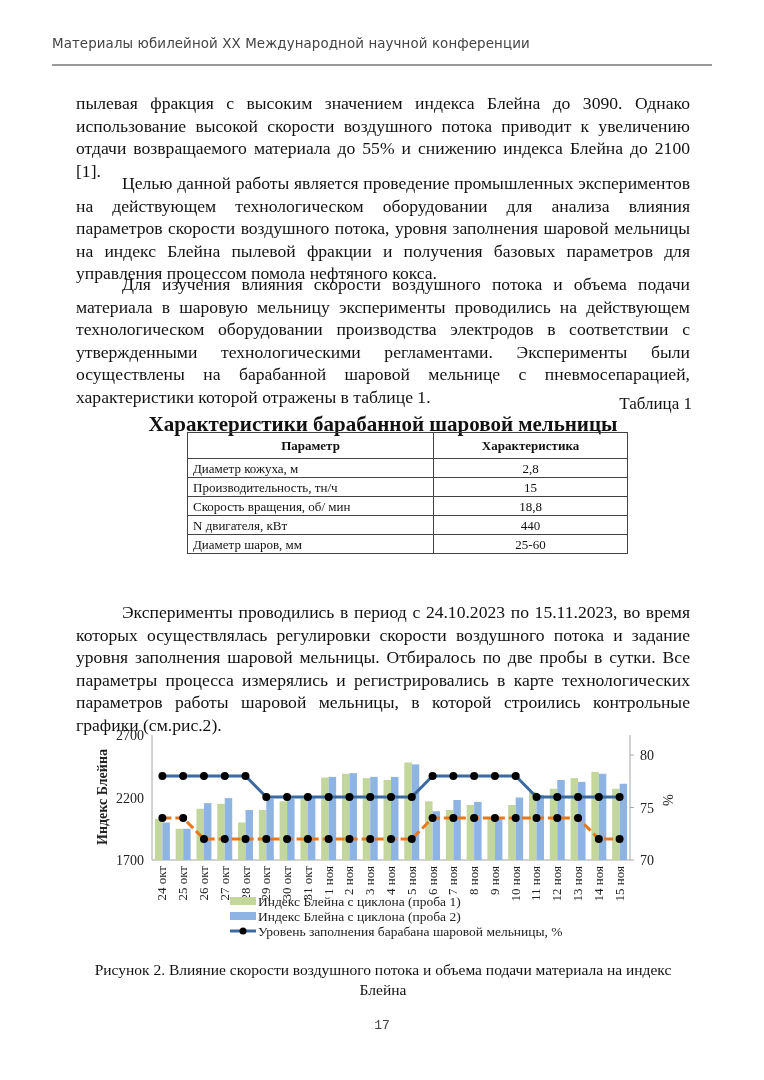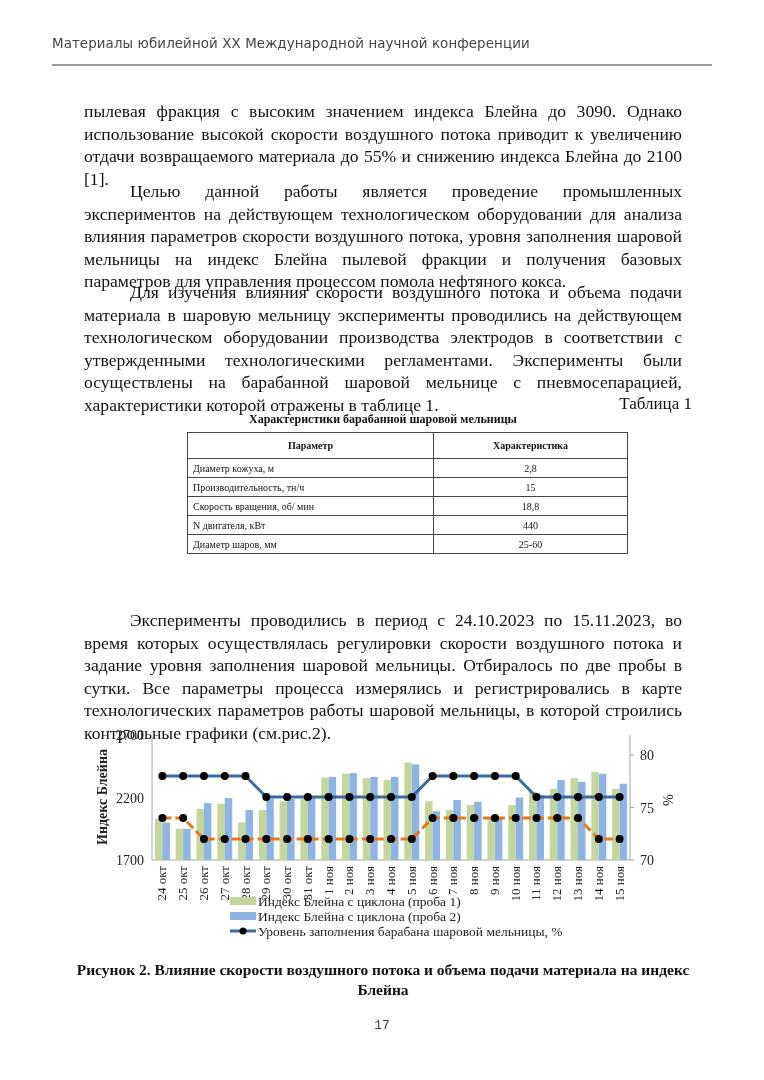--- a/index.html
+++ b/index.html
@@ -1,34 +1,34 @@
 <!DOCTYPE html>
 <html><head>
 <meta charset="utf-8">
 <style>
   html, body { margin: 0; padding: 0; background: #ffffff; }
   body { width: 764px; height: 1080px; position: relative; overflow: hidden; font-family: "Liberation Serif", serif; color: #111; }
   .header { position: absolute; left: 52px; top: 36px; width: 660px; font-family: "DejaVu Sans", sans-serif; font-size: 13.4px; color: #444; letter-spacing: 0.1px; }
   .header-rule { position: absolute; left: 52px; top: 64px; width: 660px; height: 2px; background: #9a9a9a; }
   .body-text { position: absolute; left: 72px; width: 622px; font-size: 17.6px; line-height: 22.6px; text-align: justify; }
-  .body-text p { margin: 12px; }
+  .body-text p { margin: 4px; }
   .indent { text-indent: 46px; }
   #p1 { top: 88px; }
   #p2 { top: 168px; }
   #p3 { top: 269px; }
   .table-label { position: absolute; right: 72px; top: 394px; font-size: 17px; }
-  .table-title { position: absolute; left: 72px; width: 622px; top: 412px; text-align: center; font-weight: bold; font-size: 12px; }
-  table.specs { position: absolute; left: 187px; top: 432px; width: 441px; border-collapse: collapse; font-size: 10px; border-radius: 16px; }
+  .table-title { position: absolute; left: 72px; width: 622px; top: 412px; text-align: center; font-weight: bold; font-size: 21px; }
+  table.specs { position: absolute; left: 187px; top: 432px; width: 441px; border-collapse: collapse; font-size: 13px; border-radius: 16px; }
   table.specs th, table.specs td { border: 1px solid #444; padding: 0 5px; height: 18px; line-height: 17px; }
   table.specs th { font-weight: bold; text-align: center; height: 25px; }
   table.specs td.val { text-align: center; }
   table.specs td:first-child { width: 235px; margin-left: 40px; }
   #p4 { top: 597px; }
   .chart { position: absolute; left: 0; top: 720px; width: 764px; height: 230px; }
-  .caption { position: absolute; left: 72px; width: 622px; top: 960px; text-align: center; font-size: 15.5px; line-height: 20px; font-weight: bold; }
+  .caption { position: absolute; left: 72px; width: 622px; top: 960px; text-align: center; font-size: 15.5px; line-height: 20px; }
   .page-number { position: absolute; left: 0; width: 764px; top: 1018px; text-align: center; font-family: Liberation Mono, monospace; font-size: 13px; color: #444; }
 </style>
 </head>
 <body>
 
 <div class="header">Материалы юбилейной XX Международной научной конференции</div>
 <div class="header-rule"></div>
 
 <div class="body-text" id="p1">
     <p>пылевая фракция с высоким значением индекса Блейна до 3090. Однако использование высокой скорости воздушного потока приводит к увеличению отдачи возвращаемого материала до 55% и снижению индекса Блейна до 2100 [1].</p>

